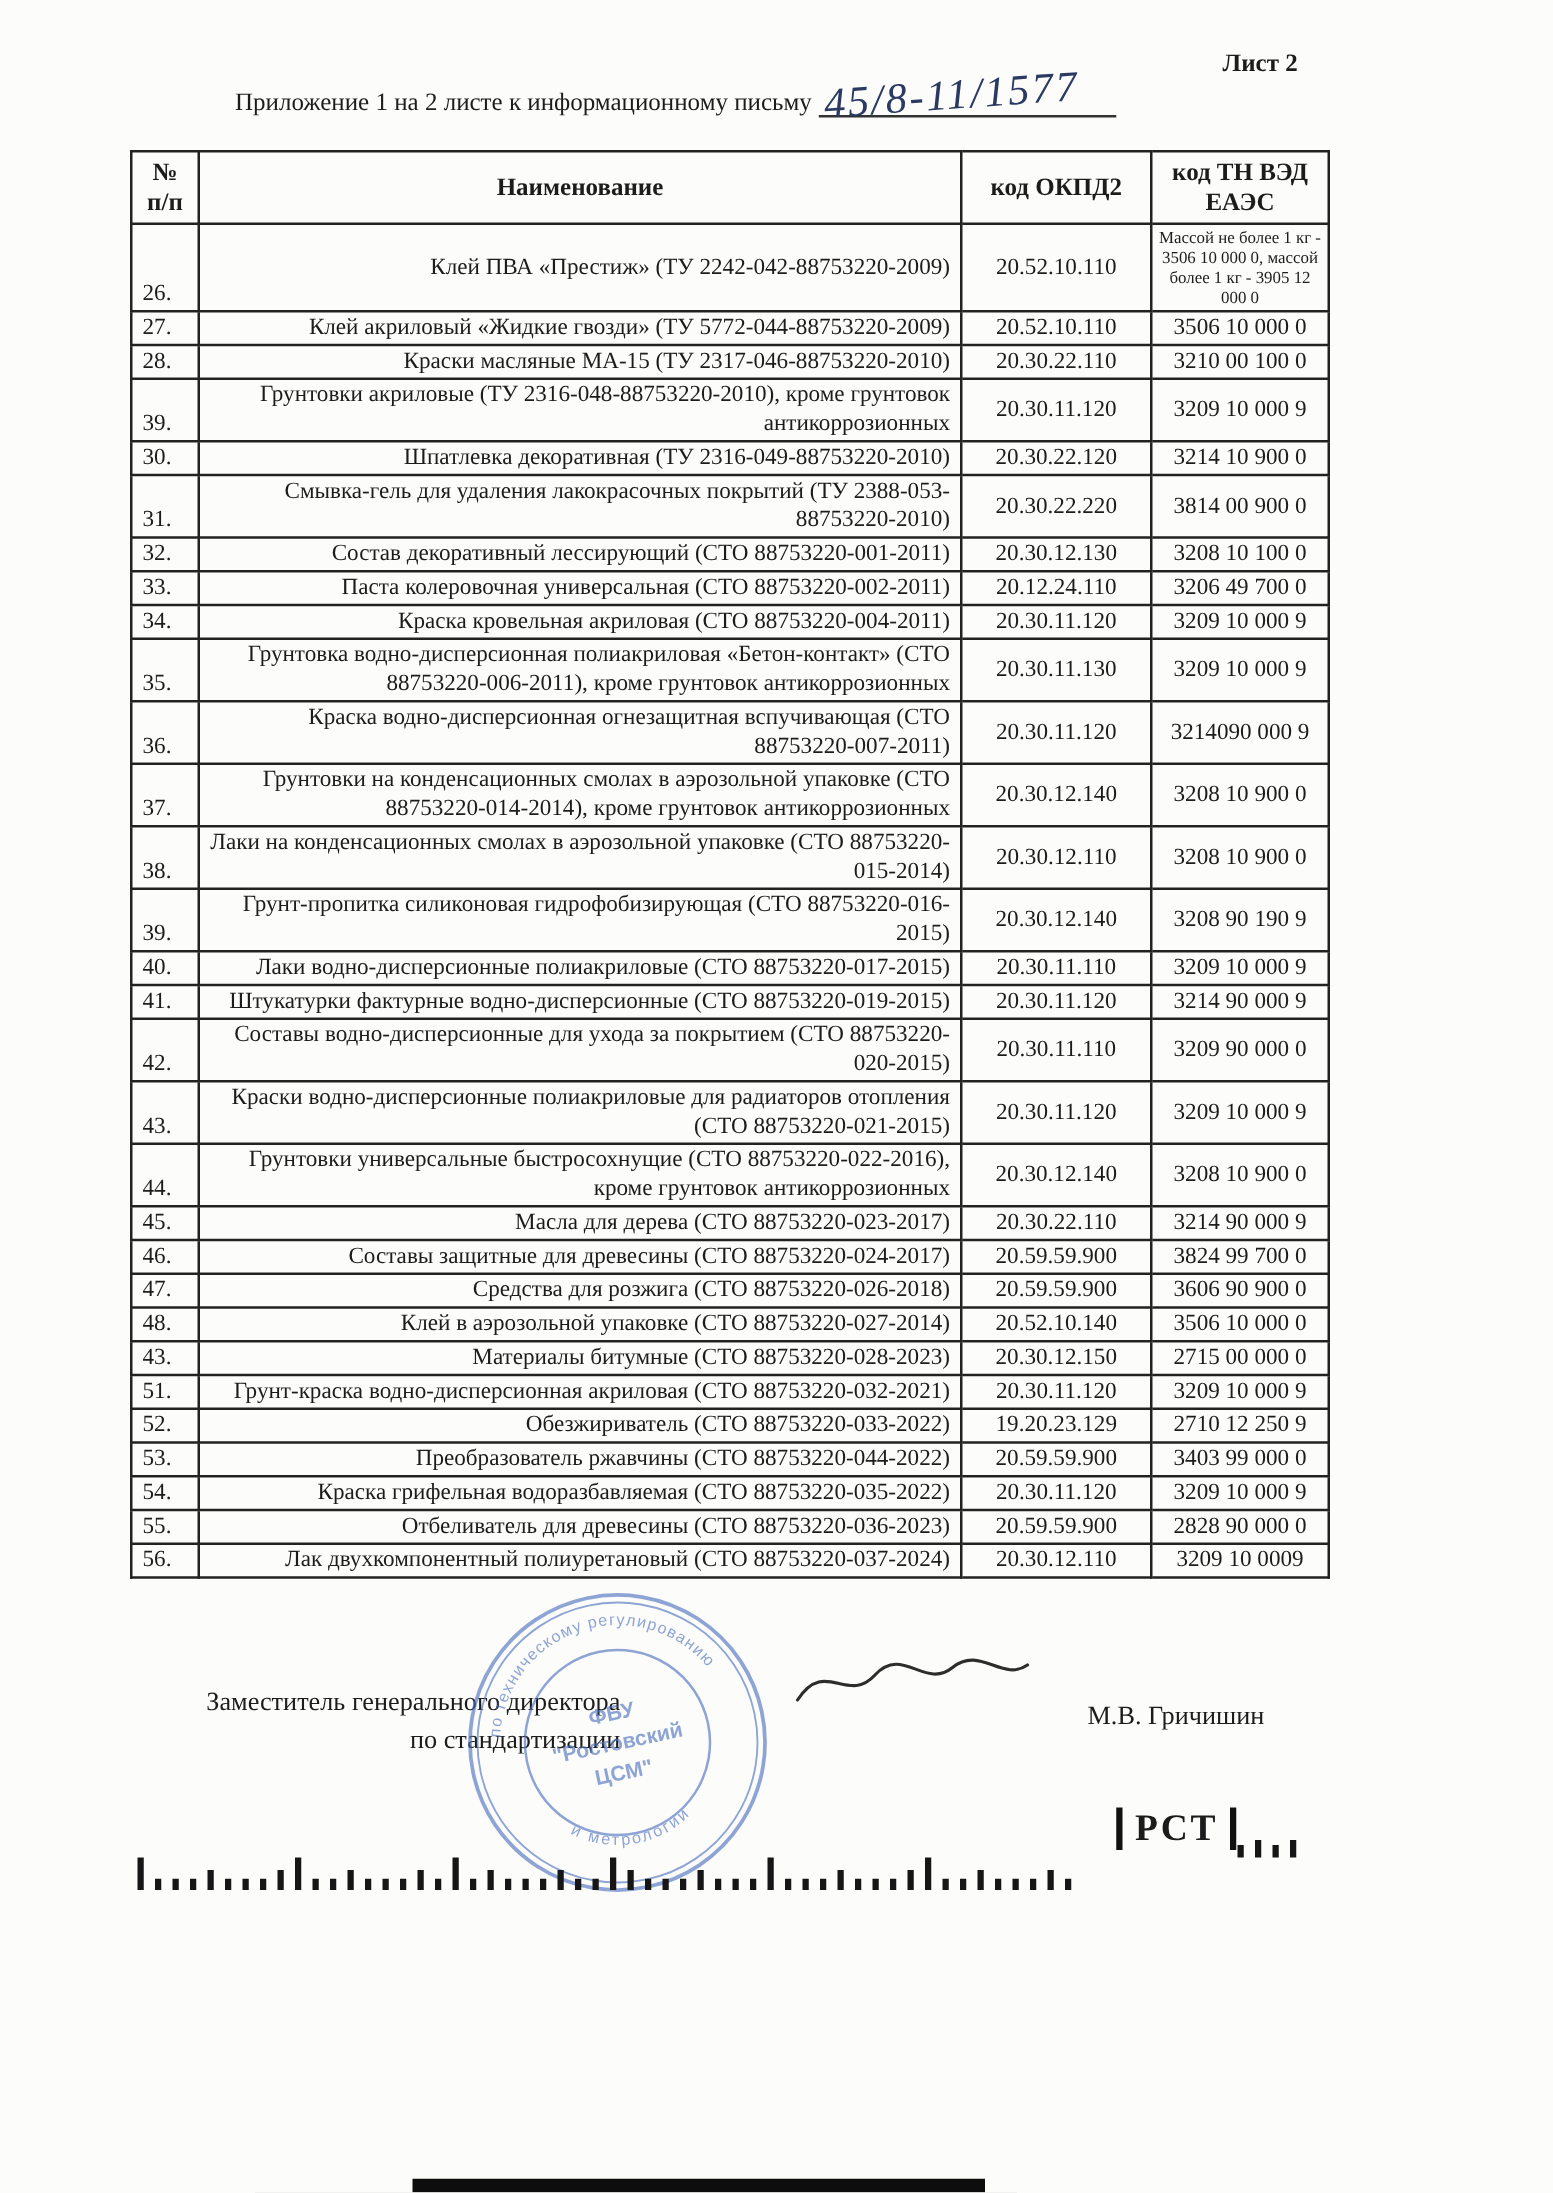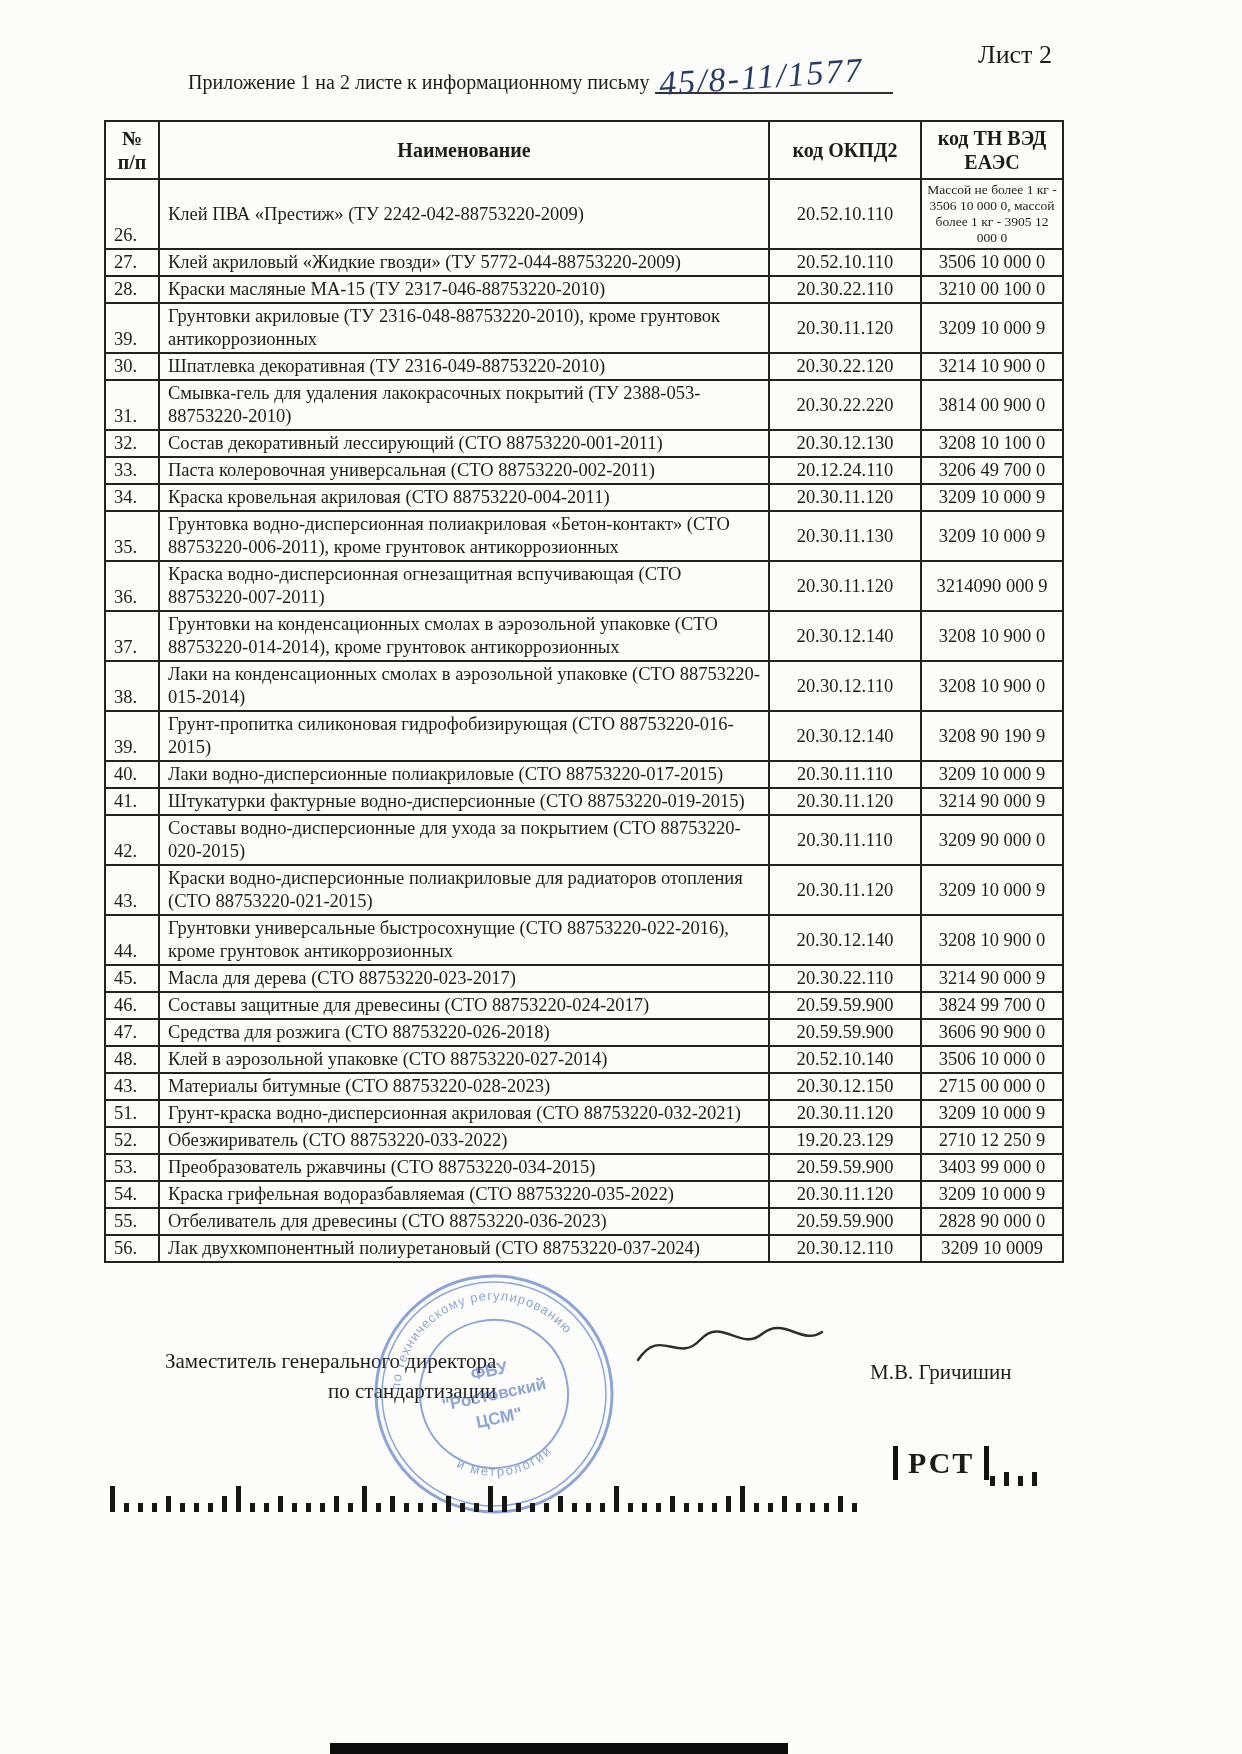--- a/index.html
+++ b/index.html
@@ -7,21 +7,22 @@
     position:relative;
     width:1242px;height:1754px;
     background:#fcfcfa;
     font-family:"Liberation Serif", serif;
     color:#1c1c1c;
     overflow:hidden;
     margin:0 auto;
   }
   .sheet-label{
     position:absolute;top:40px;left:978px;
-    font-size:26px;
+    font-size:20px;
+    font-weight:bold;
   }
   .title-row{
     position:absolute;top:70px;left:188px;
     font-size:20px;white-space:nowrap;
   }
   .uline{
     display:inline-block;position:relative;
     width:238px;height:22px;
     border-bottom:2px solid #333;
     vertical-align:bottom;margin-left:6px;
@@ -47,21 +48,21 @@
   table.doc th{
     font-weight:bold;text-align:center;vertical-align:middle;
     font-size:20px;white-space:pre-line;line-height:24px;
     padding:4px 4px;
   }
   col.c-num{width:54px;}
   col.c-name{width:610px;}
   col.c-okpd2{width:152px;}
   col.c-tnved{width:142px;}
   td.col-num{vertical-align:bottom;text-align:left;padding-left:10px;}
-  td.col-name{vertical-align:middle;text-align:left;}
+  td.col-name{vertical-align:middle;text-align:right;}
   td.col-okpd2,td.col-tnved{vertical-align:middle;text-align:center;}
   td.col-tnved.small{
     font-size:13.5px;line-height:16px;text-align:center;padding:2px 5px;
   }
   .sig-block-left{
     position:absolute;top:1346px;left:165px;
     font-size:21px;line-height:30px;text-align:right;
   }
   .signer-name{
     position:absolute;top:1360px;left:870px;
@@ -284,21 +285,21 @@
           <td class="col-tnved">3209 10 000 9</td>
         </tr>
         <tr>
           <td class="col-num">52.</td>
           <td class="col-name">Обезжириватель (СТО 88753220-033-2022)</td>
           <td class="col-okpd2">19.20.23.129</td>
           <td class="col-tnved">2710 12 250 9</td>
         </tr>
         <tr>
           <td class="col-num">53.</td>
-          <td class="col-name">Преобразователь ржавчины (СТО 88753220-034-2015)</td>
+          <td class="col-name">Преобразователь ржавчины (СТО 88753220-044-2022)</td>
           <td class="col-okpd2">20.59.59.900</td>
           <td class="col-tnved">3403 99 000 0</td>
         </tr>
         <tr>
           <td class="col-num">54.</td>
           <td class="col-name">Краска грифельная водоразбавляемая (СТО 88753220-035-2022)</td>
           <td class="col-okpd2">20.30.11.120</td>
           <td class="col-tnved">3209 10 000 9</td>
         </tr>
         <tr>

